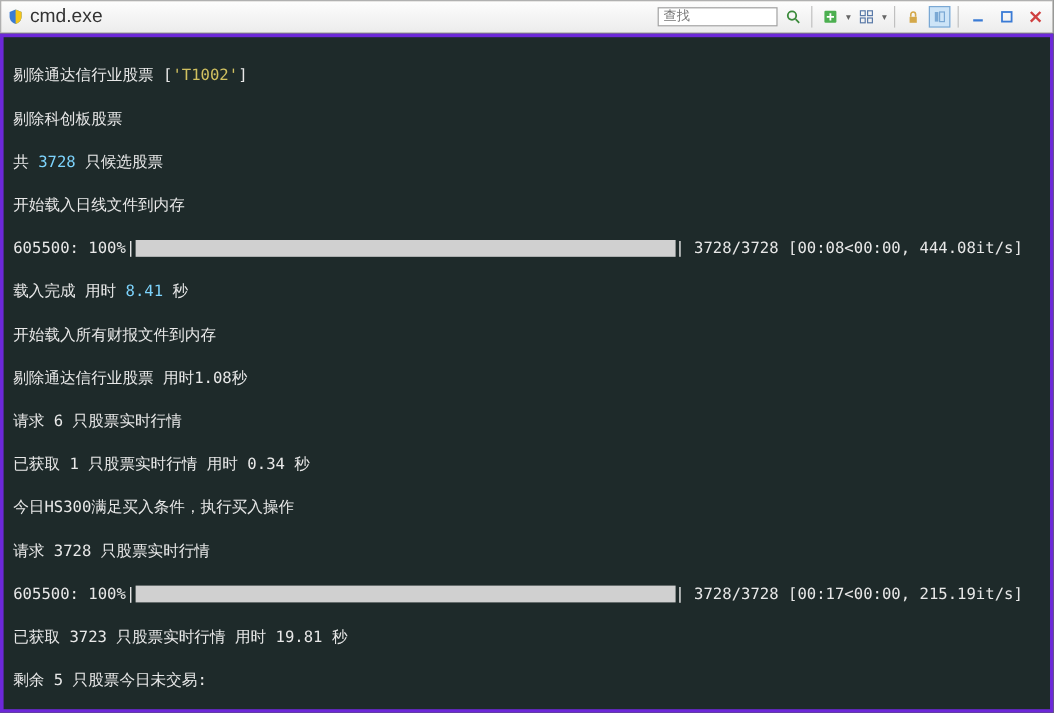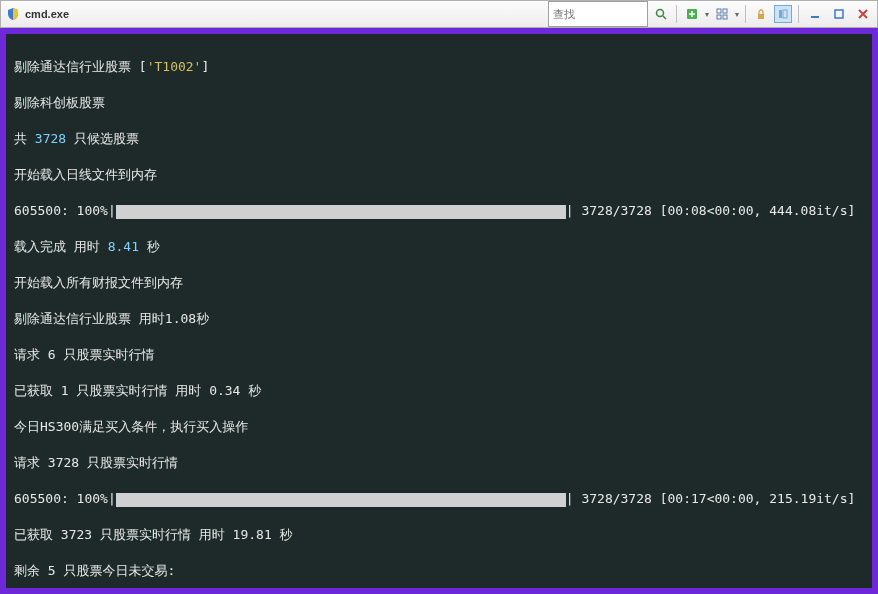--- a/index.html
+++ b/index.html
@@ -17,24 +17,24 @@
   border: 1px solid #b0b0b0;
   display: flex;
   align-items: center;
   padding: 0 4px;
   gap: 4px;
 }
 .app-icon {
   width: 16px; height: 16px;
   display: inline-flex; align-items: center; justify-content: center;
 }
-.title-text { flex: 0 0 auto; font-size: 11px; color: #333; font-weight: bold; }
+.title-text { flex: 0 0 auto; font-size: 16px; color: #333; }
 .titlebar-spacer { flex: 1; }
 .search-box {
-  width: 100px; height: 26px;
+  width: 100px; height: 16px;
   border: 1px solid #a0a0a0;
   background: #fff;
   font-size: 11px;
   padding: 0 4px;
   color: #888;
 }
 .tb-btn {
   width: 18px; height: 18px;
   display: inline-flex; align-items: center; justify-content: center;
   border: 1px solid transparent;
@@ -50,21 +50,21 @@
 .terminal {
   background: #1e2a2a;
   color: #e8e8e8;
   font-family: "Consolas", "NSimSun", monospace;
   font-size: 13px;
   line-height: 18px;
   padding: 6px 8px;
   height: calc(100% - 28px);
   white-space: pre;
   overflow: hidden;
-  border: 6px solid #6d28d9;
+  border: 3px solid #6d28d9;
 }
 .t-yellow { color: #d0c060; }
 .t-cyan { color: #7dd3fc; }
 .bar {
   display: inline-block;
   background: #d0d0d0;
   height: 14px;
   vertical-align: middle;
 }
 </style>

